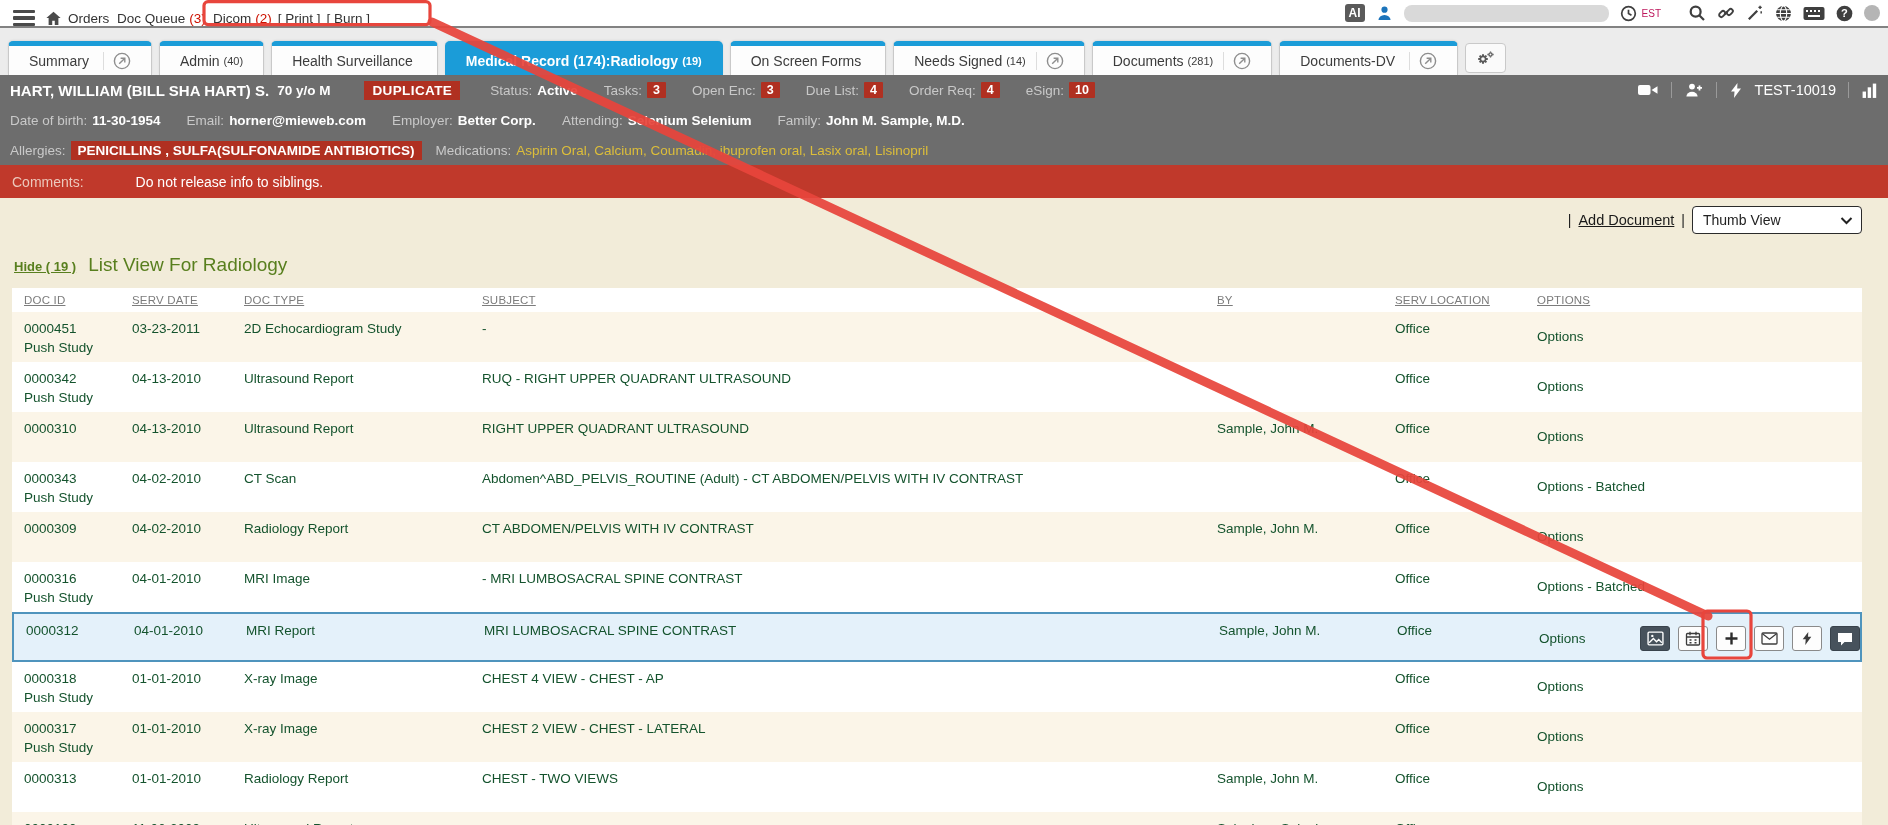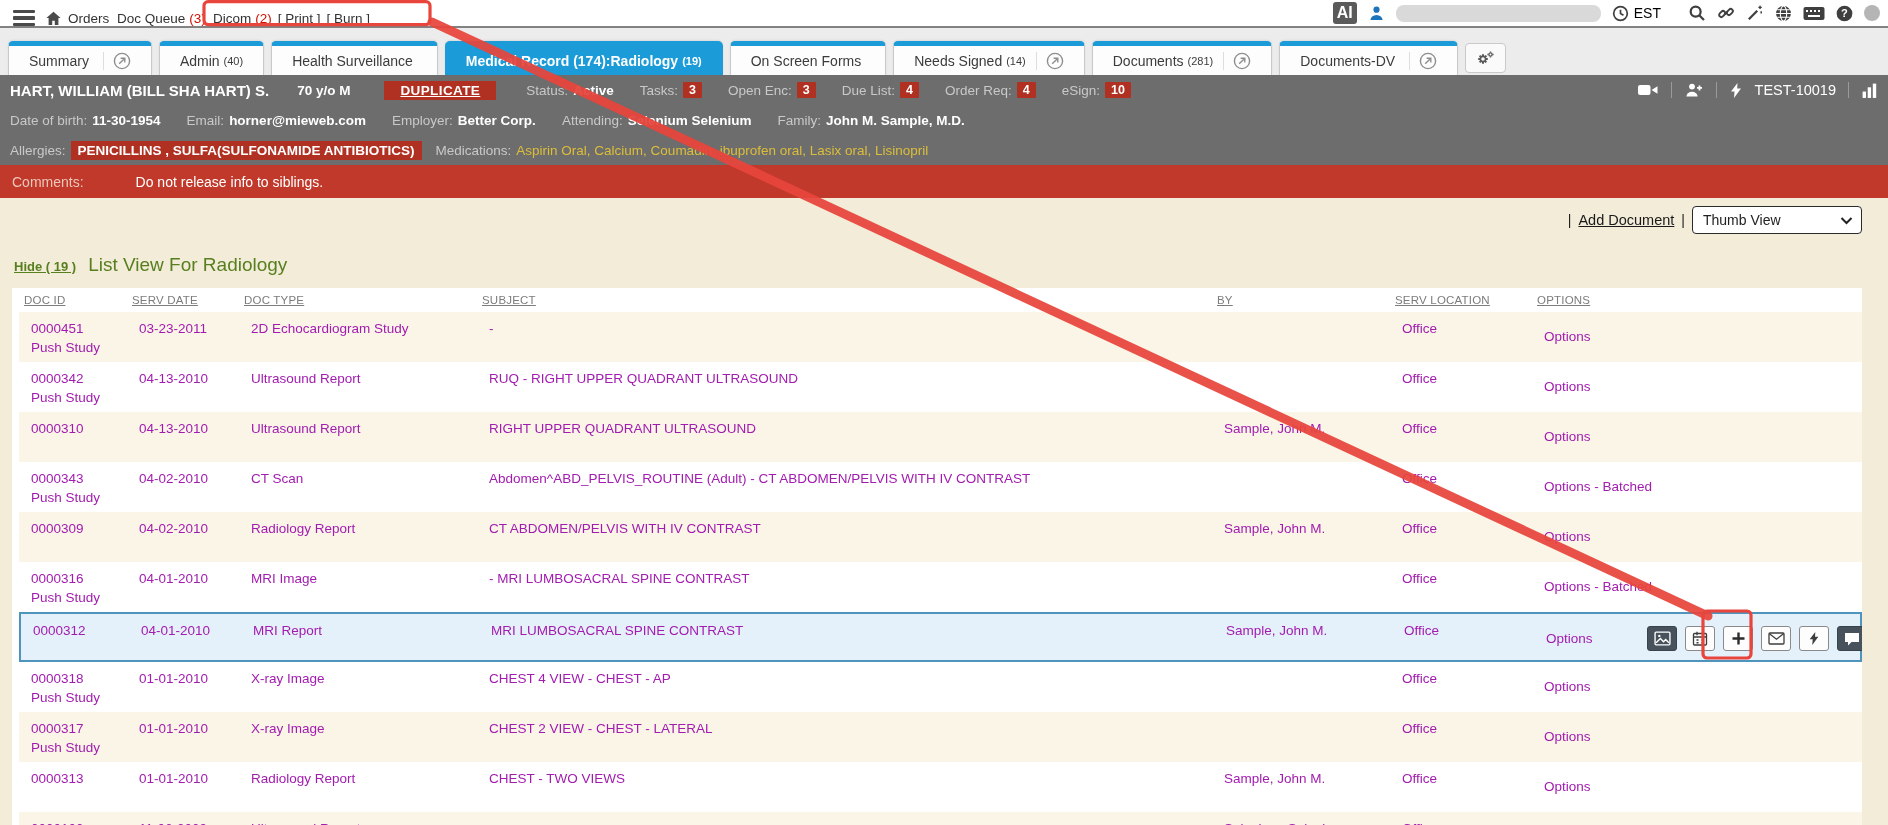--- a/index.html
+++ b/index.html
@@ -12,23 +12,23 @@
 
   
   .topnav { position:absolute; left:0; top:0; width:1888px; height:28px; background:#fff;
             border-bottom:2px solid #828282; z-index:2; }
   .nav-item { position:absolute; top:0; height:36px; display:flex; align-items:center;
               font-size:13.5px; color:#333; cursor:pointer; white-space:nowrap; }
   .nav-item .red { color:#cc1100; margin-left:4px; }
   .hamburger { left:12px; width:24px; flex-direction:column; justify-content:center; gap:3px; }
   .hamburger i { display:block; width:22px; height:3.4px; background:#4a4a4a; border-radius:1px; }
   .nav-right { position:absolute; right:8px; top:0; height:26px; display:flex; align-items:center; gap:11px; }
-  .ai-badge { background:#5a5a5a; color:#fff; font-weight:bold; font-size:16px; padding:2px 4px; border-radius:3px;text-align:right; }
+  .ai-badge { background:#5a5a5a; color:#fff; font-weight:bold; font-size:12px; padding:2px 4px; border-radius:3px;text-align:right; }
   .redacted { width:205px; height:17px; background:#d9d9d9; border-radius:8px; }
-  .tzlabel { font-size:14px; color:#000000; margin-left:-6px; }
+  .tzlabel { font-size:10px; color:#be185d; margin-left:-6px; }
   .icn { display:inline-flex; align-items:center; justify-content:center; }
   .icn svg { display:block; }
   .user-circle { width:16px; height:16px; border-radius:50%; background:#b5b5b5; }
 
   
   .tabbar { position:absolute; left:0; top:28px; width:1888px; height:47px; background:#ececec;
             display:flex; align-items:flex-end; padding:0 0 0 8px; gap:7px; z-index:1; }
   .tab { height:34px; background:#fdfdfd; border:1px solid #c9c9c9; border-bottom:none;
          border-top:5px solid var(--accent); border-radius:5px 5px 0 0; display:flex; align-items:center;
          padding:0 20px; font-size:14px; color:#3c3c3c; cursor:pointer; box-shadow:0 -1px 2px rgba(0,0,0,.08);
@@ -37,29 +37,29 @@
   .tab.active { background:var(--accent); border-color:var(--accent); color:#fff; font-weight:bold; }
   .tab.active .tab-count { color:#fff; font-weight:bold; }
   .ext-icon { margin-left:10px; padding-left:9px; border-left:1px solid #ddd; display:flex; align-items:center; }
   .gear-tab { height:30px; border-top:1px solid #c9c9c9; border-radius:4px; background:#fafafa;
               display:flex; align-items:center; padding:0 10px; margin-bottom:2px; border:1px solid #c9c9c9; cursor:pointer; }
 
   
   .patient { position:absolute; left:0; top:75px; width:1888px; height:90px; background:var(--gray-bar);
              color:#fff; font-size:13.5px; }
   .prow { display:flex; align-items:center; height:30px; padding:0 10px; white-space:nowrap; }
-  .pname { font-size:15px; font-weight:bold; margin-right:28px; }
+  .pname { font-size:15px; font-weight:bold; margin-right:8px; }
   .page-sex { font-weight:bold; margin-right:34px; }
   .plabel { color:#c9c9c9; margin-right:5px; }
   .pvalue { color:#fff; font-weight:bold; }
   .pair { display:flex; align-items:center; margin-right:26px; }
   .badge { background:var(--brick); color:#fff; font-weight:bold; padding:1px 6px; font-size:12.5px;
            border-radius:1px; }
-  .dup-badge { background:var(--brick); color:#fff; font-weight:bold; text-decoration:underline;
-               padding:2px 16px; margin-right:30px; letter-spacing:.4px; }
+  .dup-badge { background:var(--brick); color:#fff; font-weight:bold; 
+               padding:2px 8px; margin-right:30px; letter-spacing:.4px; }
   .allergy-badge { background:var(--brick); color:#fff; font-weight:bold; padding:2px 7px; margin-right:14px; }
   .meds { color:#ddbe3a; }
   .patient-icons { position:absolute; right:10px; top:2px; height:26px; display:flex; align-items:center; gap:12px; }
   .psep { width:1px; height:16px; background:#9a9a9a; }
   .chart-id { font-size:14.5px; color:#fff; }
 
   
   .comments { position:absolute; left:0; top:165px; width:1888px; height:33px; background:var(--comment-red);
               display:flex; align-items:center; font-size:14px; }
   .comments .clabel { color:#ecc8bc; margin-left:12px; }
@@ -75,21 +75,21 @@
                 font-size:14px; cursor:pointer; }
   .list-header { position:absolute; left:14px; top:254px; display:flex; align-items:baseline; gap:12px; }
   .hide-link { color:var(--green); font-size:13px; font-weight:bold; text-decoration:underline; cursor:pointer; }
   .list-title { color:var(--green); font-size:19px; font-weight:normal; }
 
   
   .tablewrap { position:absolute; left:12px; top:288px; width:1850px; height:537px; background:#fff; overflow:hidden; }
   .thead, .trow { display:grid; grid-template-columns:108px 112px 238px 735px 178px 142px auto; padding-left:12px; }
   .thead { height:24px; align-items:center; }
   .th { font-size:11.5px; color:#7c7c7c; text-decoration:underline; letter-spacing:.2px; }
-  .trow { position:relative; height:50px; font-size:13.5px; color:#a21caf; cursor:default;margin-left:7px; }
+  .trow { position:relative; height:50px; font-size:13.5px; color:#14532d; cursor:default; }
   .trow:nth-child(odd) { background:#fbf5e8; }
   .trow .td { padding-top:7px; line-height:19px; white-space:nowrap; overflow:hidden; }
   .trow .col-options { padding-top:15px; }
   .trow.highlight { background:#e4f1fa; border:2px solid #4f94bd; }
   .actions { position:absolute; left:1626px; top:12px; display:flex; gap:8px; }
   .abtn { width:30px; height:25px; border:1px solid #8a8a8a; border-radius:3px; background:#fdfdfd;
           display:flex; align-items:center; justify-content:center; cursor:pointer; padding:0; }
   .abtn.dark { background:#47525c; border-color:#39434c; }
 
   

